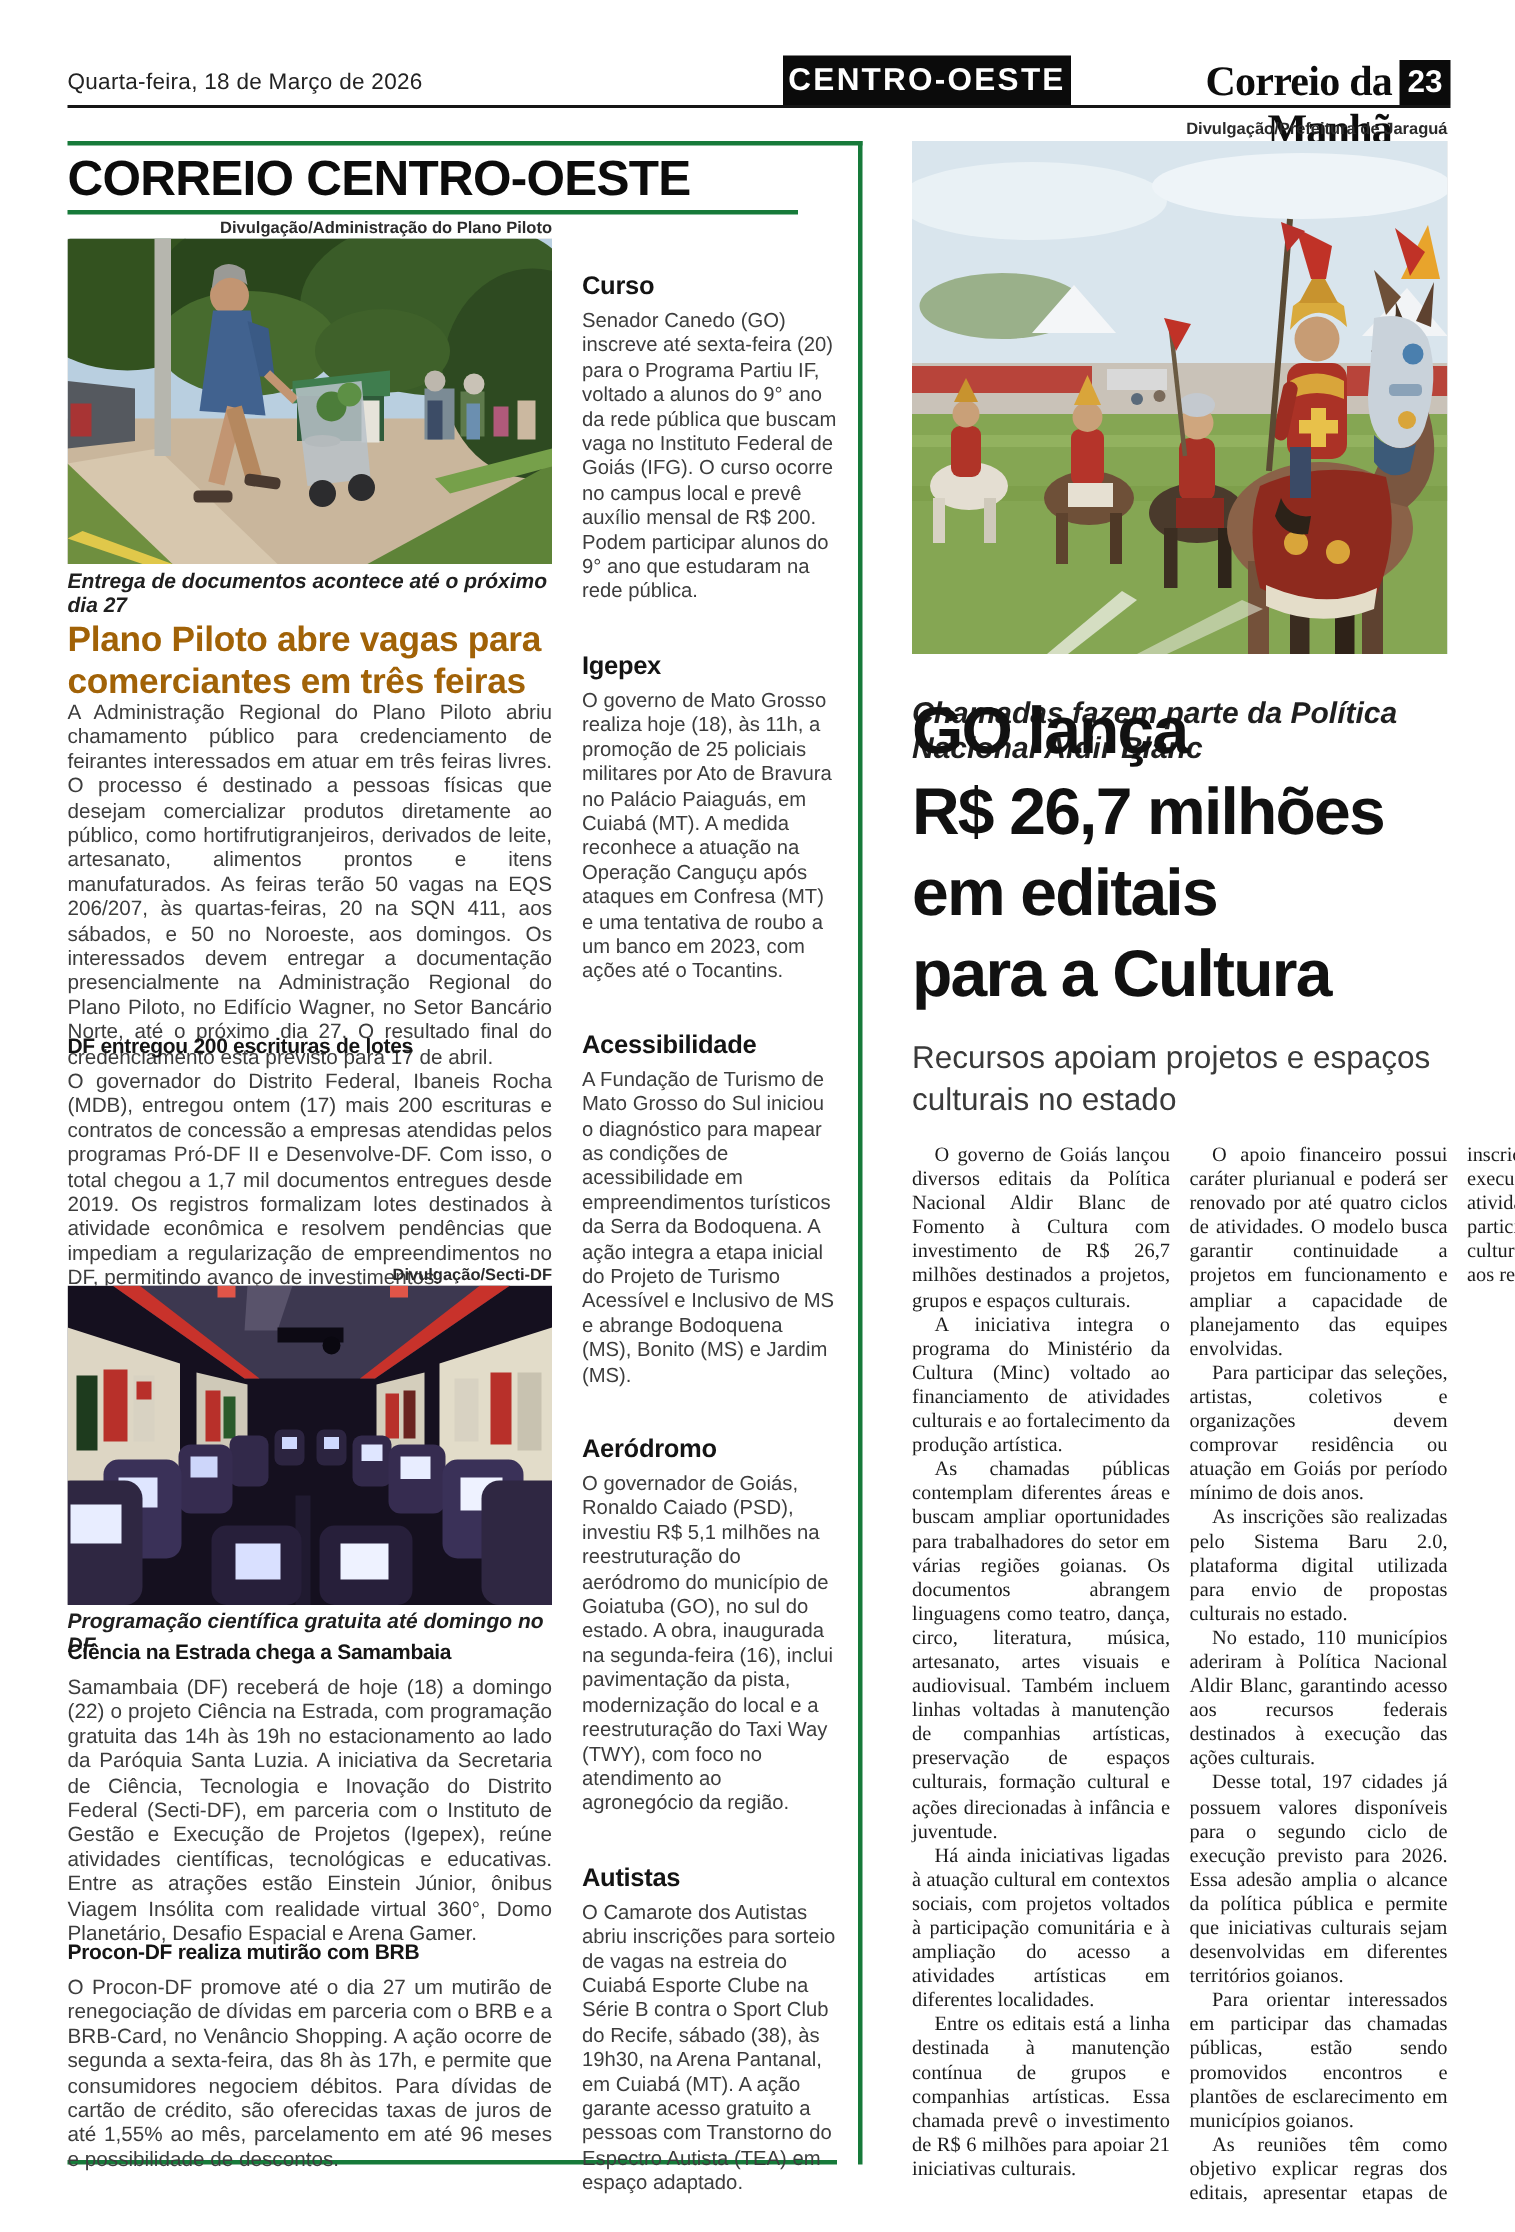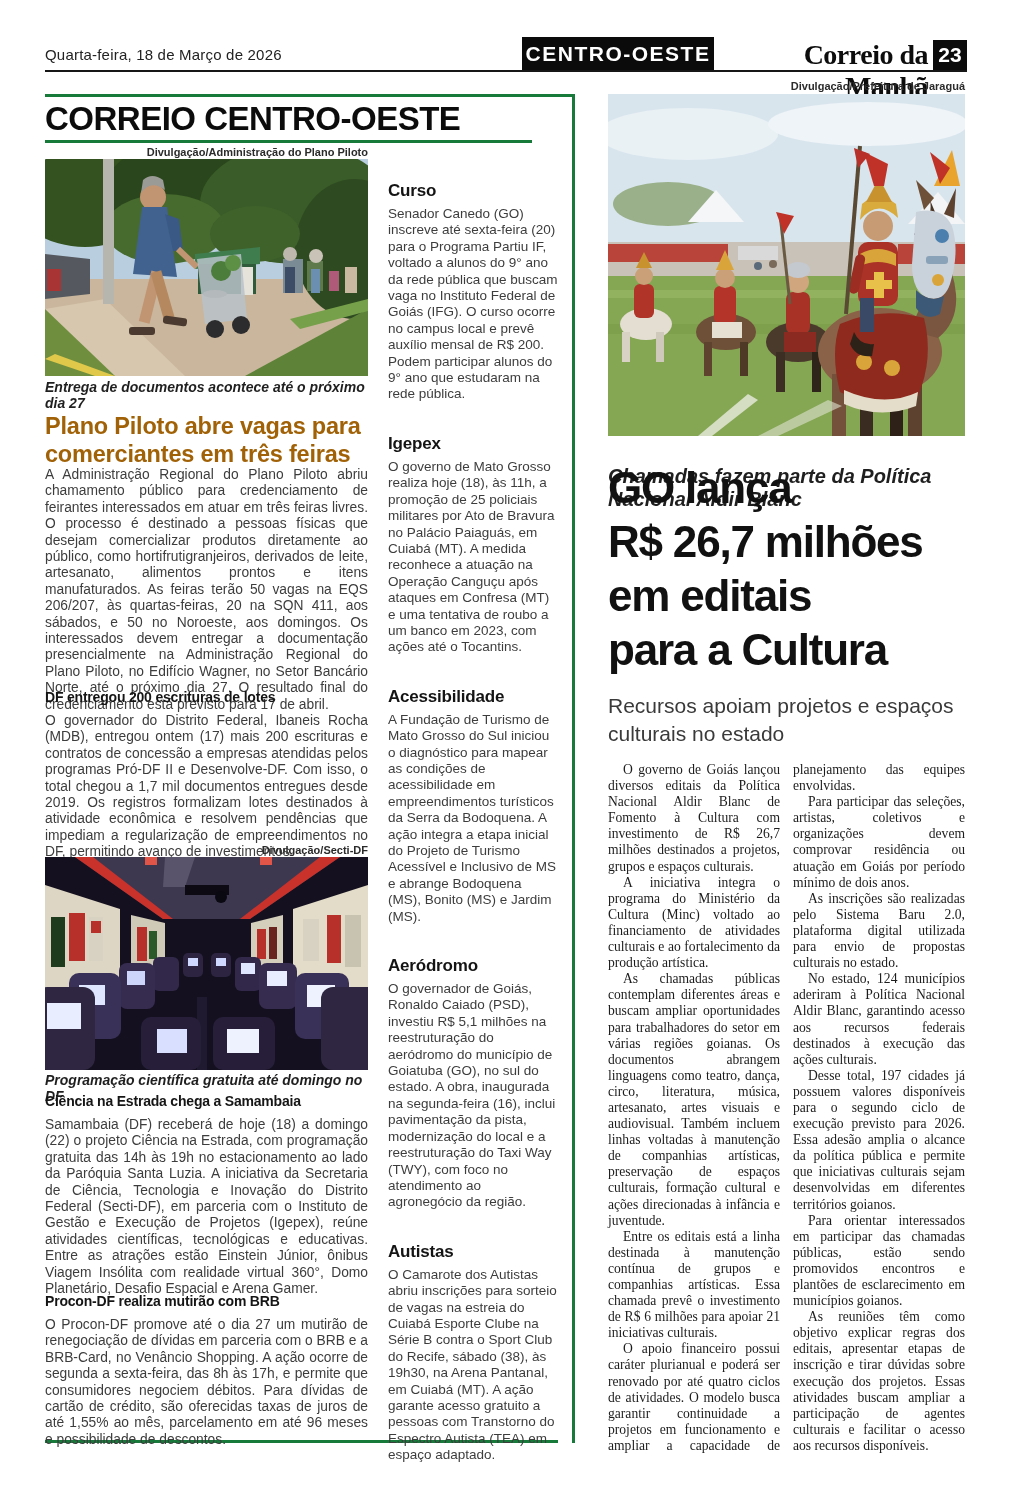--- a/index.html
+++ b/index.html
@@ -339,21 +339,22 @@
     <div class="hl-line">para a Cultura</div>
   </div>
 
 <div class="abs colC subhead">Recursos apoiam projetos e espaços culturais no estado</div>
 
 <div class="abs colC main-body">
 
 <p>O governo de Goiás lançou diversos editais da Política Nacional Aldir Blanc de Fomento à Cultura com investimento de R$ 26,7 milhões destinados a projetos, grupos e espaços culturais.</p>
     <p>A iniciativa integra o programa do Ministério da Cultura (Minc) voltado ao financiamento de atividades culturais e ao fortalecimento da produção artística.</p>
     <p>As chamadas públicas contemplam diferentes áreas e buscam ampliar oportunidades para trabalhadores do setor em várias regiões goianas. Os documentos abrangem linguagens como teatro, dança, circo, literatura, música, artesanato, artes visuais e audiovisual. Também incluem linhas voltadas à manutenção de companhias artísticas, preservação de espaços culturais, formação cultural e ações direcionadas à infância e juventude.</p>
+    <p>Há ainda iniciativas ligadas à atuação cultural em contextos sociais, com projetos voltados à participação comunitária e à ampliação do acesso a atividades artísticas em diferentes localidades.</p>
     <p>Entre os editais está a linha destinada à manutenção contínua de grupos e companhias artísticas. Essa chamada prevê o investimento de R$ 6 milhões para apoiar 21 iniciativas culturais.</p>
     <p>O apoio financeiro possui caráter plurianual e poderá ser renovado por até quatro ciclos de atividades. O modelo busca garantir continuidade a projetos em funcionamento e ampliar a capacidade de planejamento das equipes envolvidas.</p>
     <p>Para participar das seleções, artistas, coletivos e organizações devem comprovar residência ou atuação em Goiás por período mínimo de dois anos.</p>
     <p>As inscrições são realizadas pelo Sistema Baru 2.0, plataforma digital utilizada para envio de propostas culturais no estado.</p>
-    <p>No estado, 124 municípios aderiram à Política Nacional Aldir Blanc, garantindo acesso aos recursos federais destinados à execução das ações culturais.</p>
+    <p>No estado, 110 municípios aderiram à Política Nacional Aldir Blanc, garantindo acesso aos recursos federais destinados à execução das ações culturais.</p>
     <p>Desse total, 197 cidades já possuem valores disponíveis para o segundo ciclo de execução previsto para 2026. Essa adesão amplia o alcance da política pública e permite que iniciativas culturais sejam desenvolvidas em diferentes territórios goianos.</p>
     <p>Para orientar interessados em participar das chamadas públicas, estão sendo promovidos encontros e plantões de esclarecimento em municípios goianos.</p>
     <p>As reuniões têm como objetivo explicar regras dos editais, apresentar etapas de inscrição e tirar dúvidas sobre execução dos projetos. Essas atividades buscam ampliar a participação de agentes culturais e facilitar o acesso aos recursos disponíveis.</p>
   </div>
 
 </body></html>

